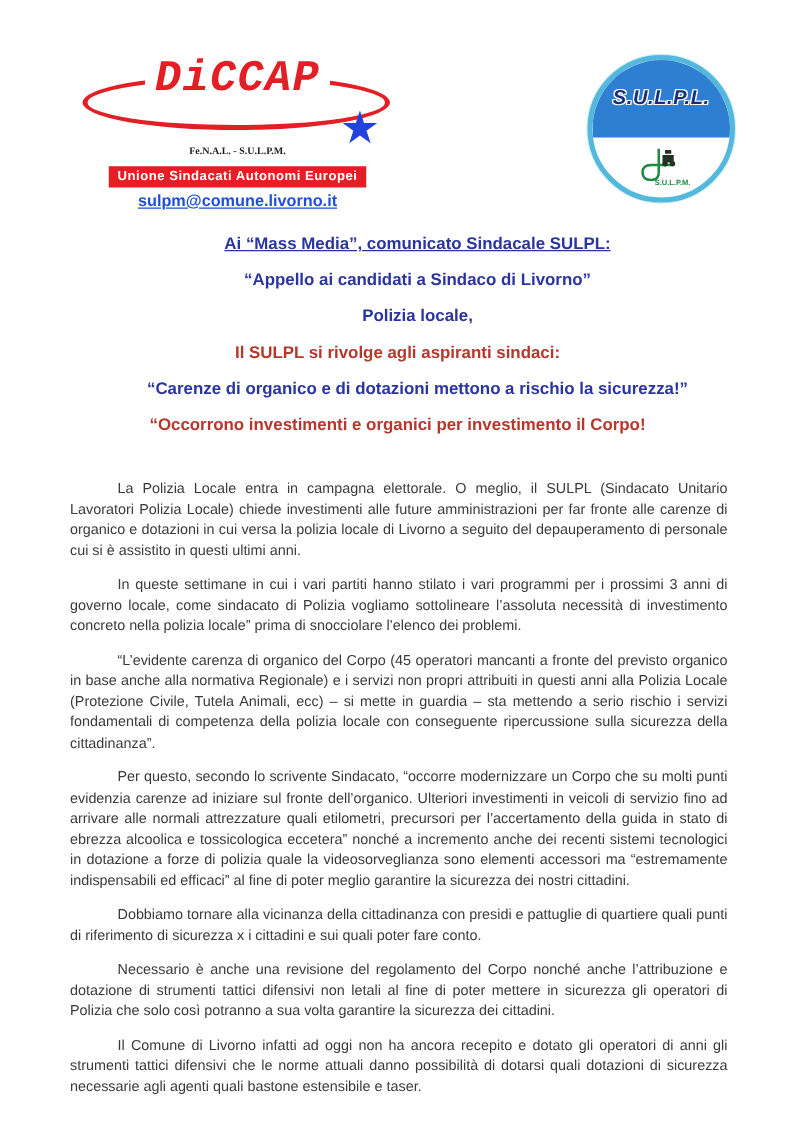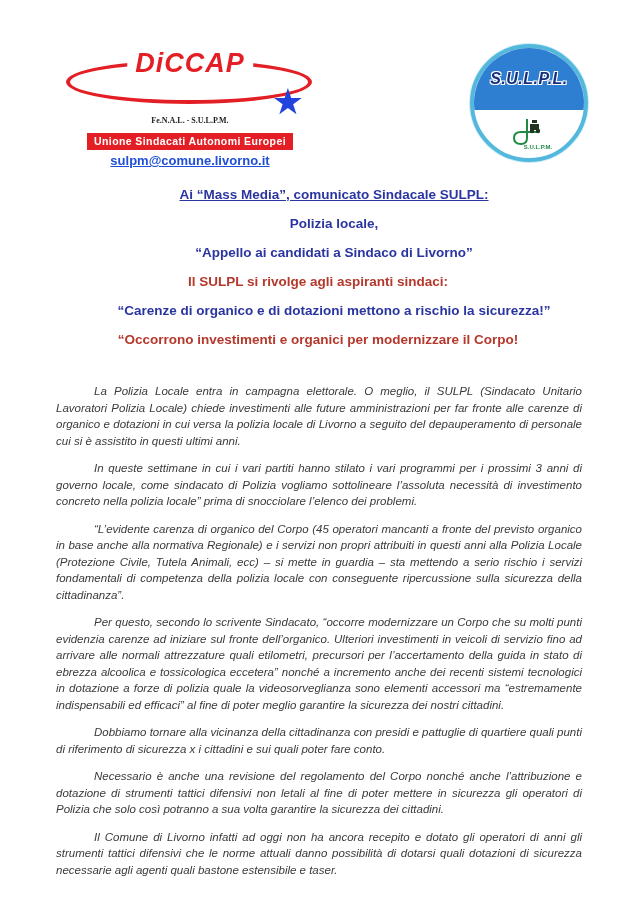--- a/index.html
+++ b/index.html
@@ -28,23 +28,23 @@
   .diccap-block{
     position:absolute;left:62px;top:46px;width:256px;text-align:center;
   }
   .diccap-logo{position:relative;width:256px;height:62px;}
   .diccap-ellipse{
     position:absolute;left:4px;top:14px;width:246px;height:44px;
     border:4px solid var(--logo-red);border-radius:50%;
   }
   .diccap-text{
     position:absolute;left:50%;top:0;transform:translateX(-50%);
-    font-family:Liberation Sans, sans-serif;
+    font-family:Liberation Mono, monospace;
     font-style:italic;font-weight:bold;
-    font-size:27px;line-height:34px;color:var(--logo-red);
+    font-size:35px;line-height:34px;color:var(--logo-red);
     background:#ffffff;padding:0 8px;letter-spacing:1px;white-space:nowrap;
   }
   .diccap-star{
     position:absolute;right:14px;bottom:-12px;
     font-size:36px;line-height:36px;color:#2244dd;
   }
   .diccap-sub{margin-top:8px;font-size:8px;line-height:10px;color:#1c1c1c;font-weight:bold;font-family:"Liberation Serif", serif;}
   .diccap-banner{
     display:inline-block;margin-top:7px;
     background:var(--logo-red);color:#ffffff;
@@ -82,21 +82,21 @@
   .sulpl-emblem-text{font-size:6px;font-weight:bold;color:var(--sulpl-green);margin-top:-4px;margin-left:18px;}
   
   .headings{margin-top:12px;text-align:center;}
   .headline{
     font-weight:bold;font-size:13.5px;line-height:15px;margin-bottom:14px;
   }
   .h-blue{color:var(--heading-blue);margin-left:32px;}
   .h-red{color:var(--heading-red);}
   .h-underline{text-decoration:underline;}
   
-  .body-text{padding:22px 54px 0 56px;font-style:italic;}
+  .body-text{padding:22px 54px 0 56px;}
   .body-text p{
     color:var(--body-text);
     font-size:11.5px;line-height:16.5px;
     text-align:justify;text-indent:38px;
     margin-bottom:11px;
   }
 </style>
 </head>
 <body>
 
@@ -134,25 +134,25 @@
           <rect x="25" y="2" width="5" height="3" fill="#223322"></rect>
         </svg>
         <div class="sulpl-emblem-text">S.U.L.P.M.</div>
       </div>
     </div>
 
   </div>
 
   <div class="headings">
     <div class="headline h-blue h-underline">Ai “Mass Media”, comunicato Sindacale SULPL:</div>
+    <div class="headline h-blue">“Appello ai candidati a Sindaco di Livorno”</div>
     <div class="headline h-blue">Polizia locale,</div>
-    <div class="headline h-blue">“Appello ai candidati a Sindaco di Livorno”</div>
     <div class="headline h-red">Il SULPL si rivolge agli aspiranti sindaci:</div>
     <div class="headline h-blue">“Carenze di organico e di dotazioni mettono a rischio la sicurezza!”</div>
-    <div class="headline h-red">“Occorrono investimenti e organici per modernizzare il Corpo!</div>
+    <div class="headline h-red">“Occorrono investimenti e organici per investimento il Corpo!</div>
   </div>
 
   <div class="body-text">
     <p>La Polizia Locale entra in campagna elettorale. O meglio, il SULPL (Sindacato Unitario Lavoratori Polizia Locale) chiede investimenti alle future amministrazioni per far fronte alle carenze di organico e dotazioni in cui versa la polizia locale di Livorno a seguito del depauperamento di personale cui si è assistito in questi ultimi anni.</p>
     <p>In queste settimane in cui i vari partiti hanno stilato i vari programmi per i prossimi 3 anni di governo locale, come sindacato di Polizia vogliamo sottolineare l’assoluta necessità di investimento concreto nella polizia locale” prima di snocciolare l’elenco dei problemi.</p>
     <p>“L’evidente carenza di organico del Corpo (45 operatori mancanti a fronte del previsto organico in base anche alla normativa Regionale) e i servizi non propri attribuiti in questi anni alla Polizia Locale (Protezione Civile, Tutela Animali, ecc) – si mette in guardia – sta mettendo a serio rischio i servizi fondamentali di competenza della polizia locale con conseguente ripercussione sulla sicurezza della cittadinanza”.</p>
     <p>Per questo, secondo lo scrivente Sindacato, “occorre modernizzare un Corpo che su molti punti evidenzia carenze ad iniziare sul fronte dell’organico. Ulteriori investimenti in veicoli di servizio fino ad arrivare alle normali attrezzature quali etilometri, precursori per l’accertamento della guida in stato di ebrezza alcoolica e tossicologica eccetera” nonché a incremento anche dei recenti sistemi tecnologici in dotazione a forze di polizia quale la videosorveglianza sono elementi accessori ma “estremamente indispensabili ed efficaci” al fine di poter meglio garantire la sicurezza dei nostri cittadini.</p>
     <p>Dobbiamo tornare alla vicinanza della cittadinanza con presidi e pattuglie di quartiere quali punti di riferimento di sicurezza x i cittadini e sui quali poter fare conto.</p>
     <p>Necessario è anche una revisione del regolamento del Corpo nonché anche l’attribuzione e dotazione di strumenti tattici difensivi non letali al fine di poter mettere in sicurezza gli operatori di Polizia che solo così potranno a sua volta garantire la sicurezza dei cittadini.</p>
     <p>Il Comune di Livorno infatti ad oggi non ha ancora recepito e dotato gli operatori di anni gli strumenti tattici difensivi che le norme attuali danno possibilità di dotarsi quali dotazioni di sicurezza necessarie agli agenti quali bastone estensibile e taser.</p>

